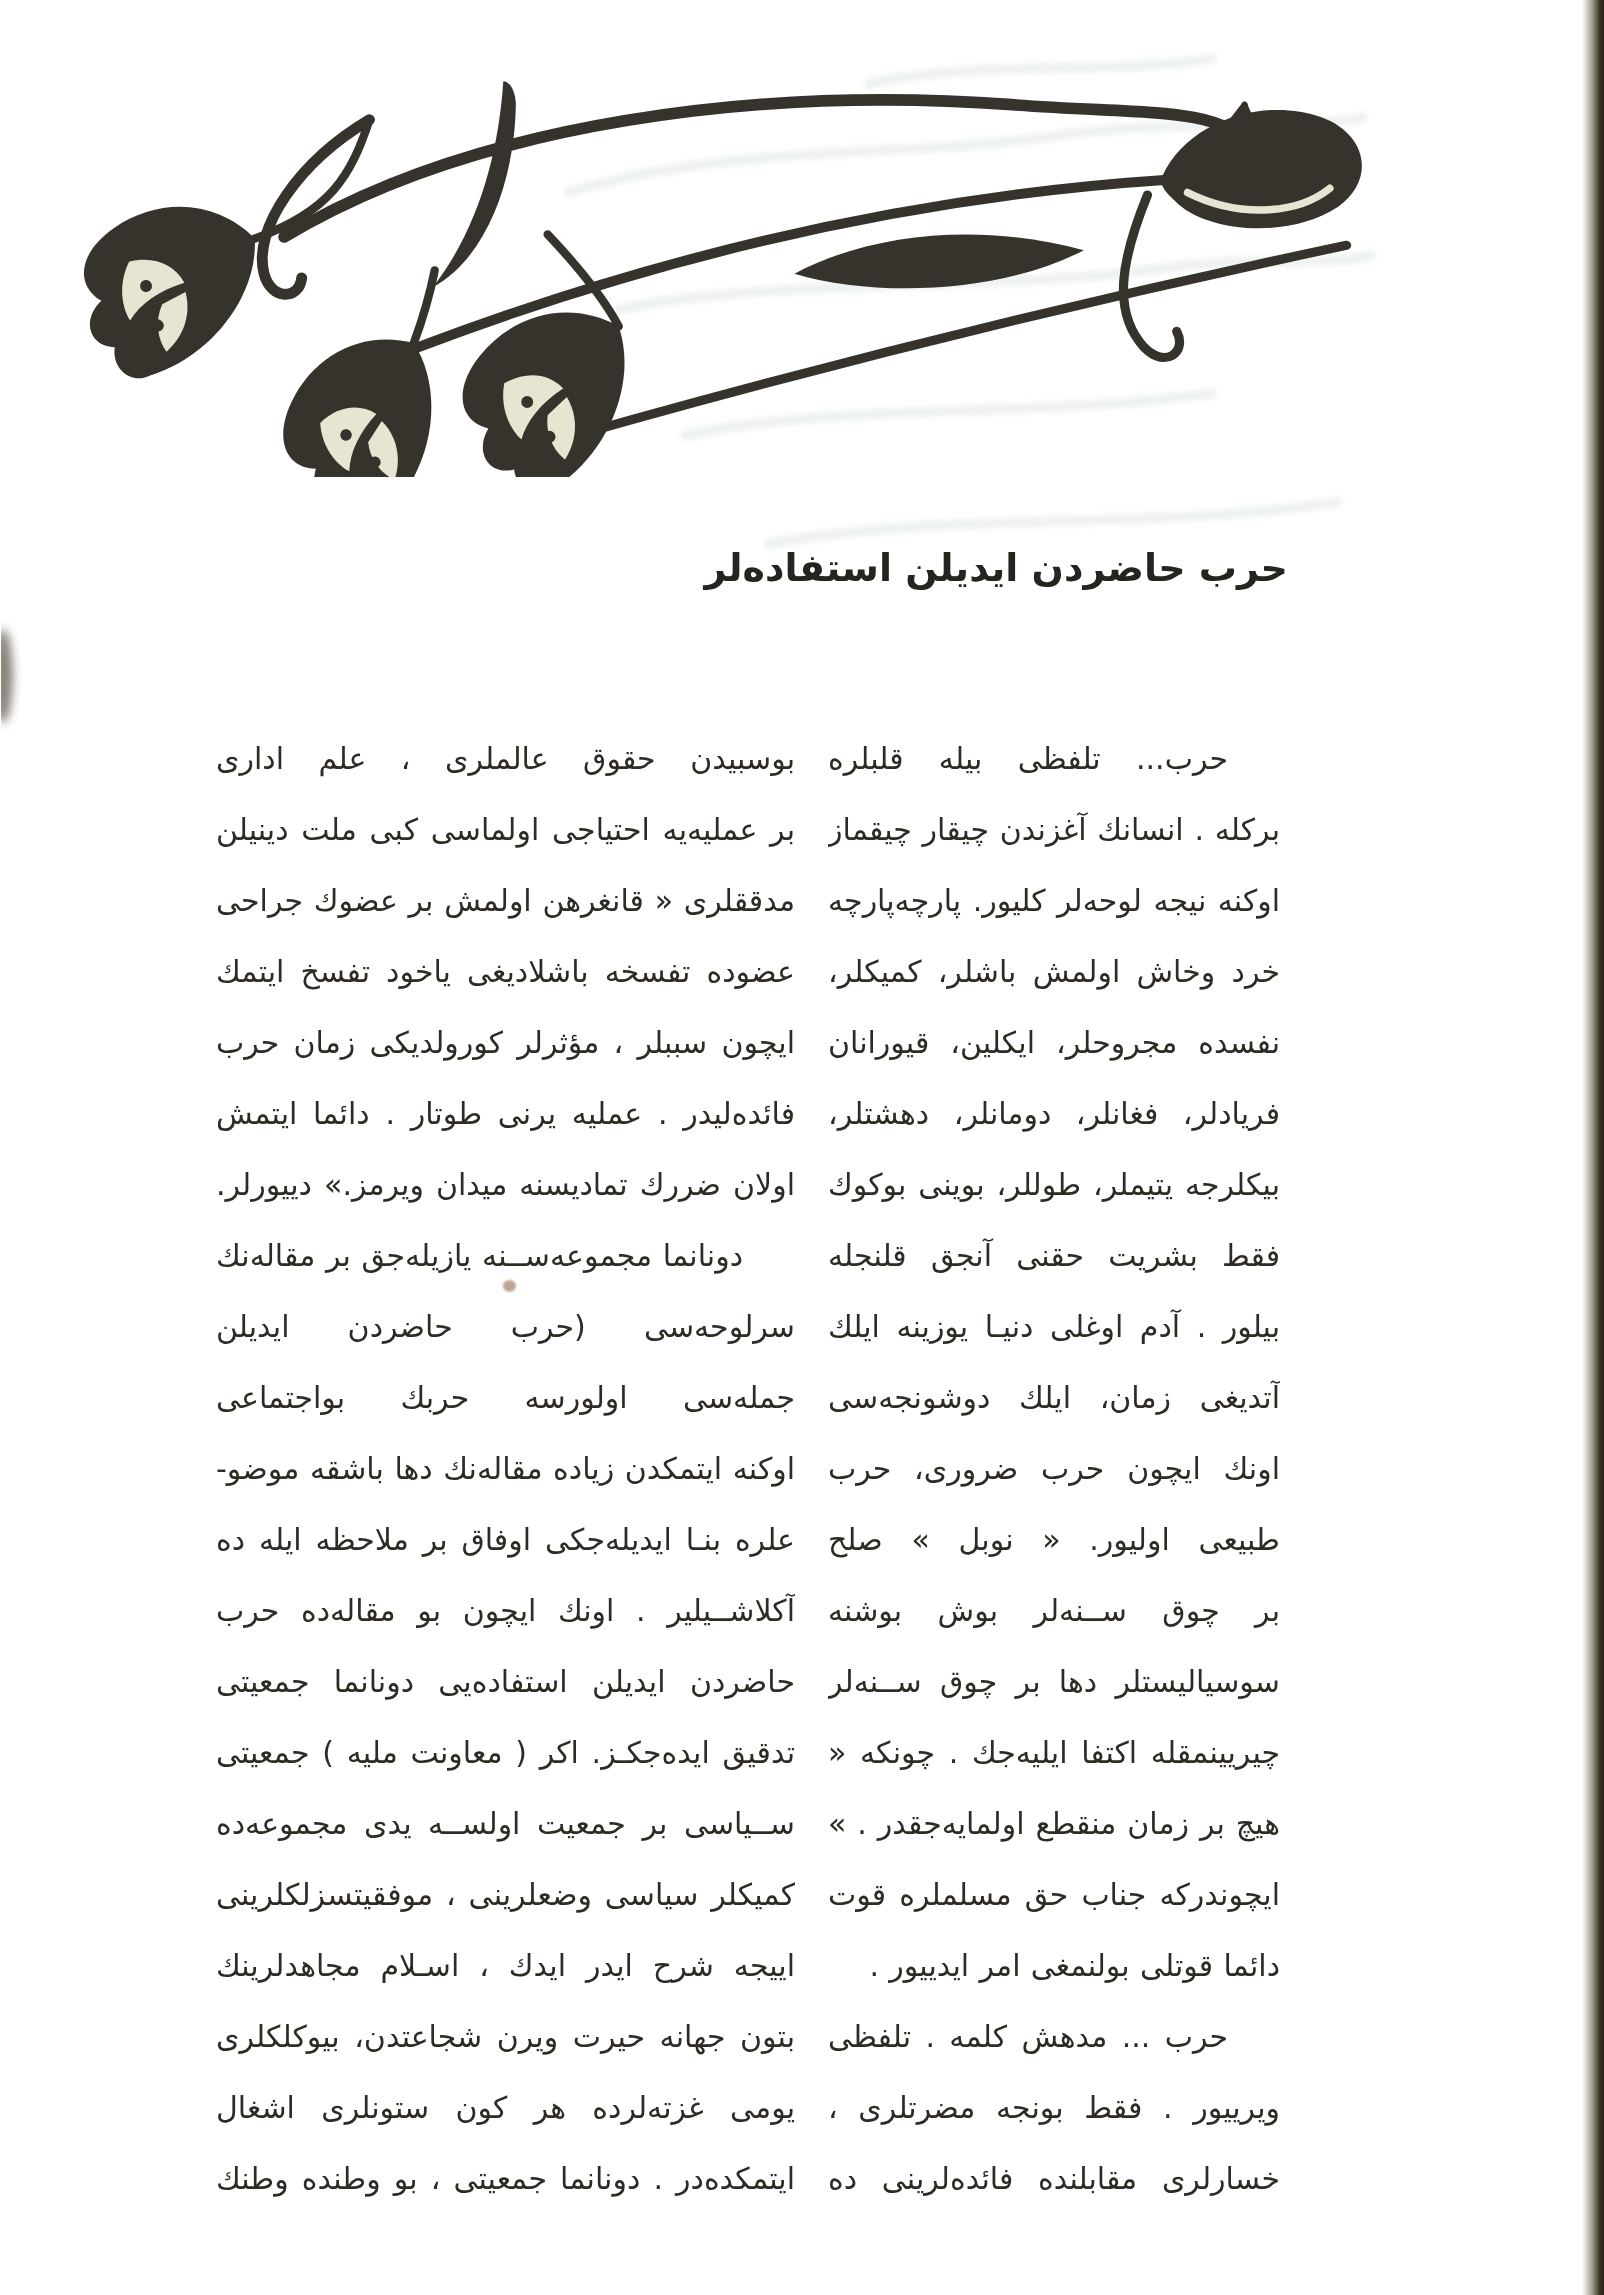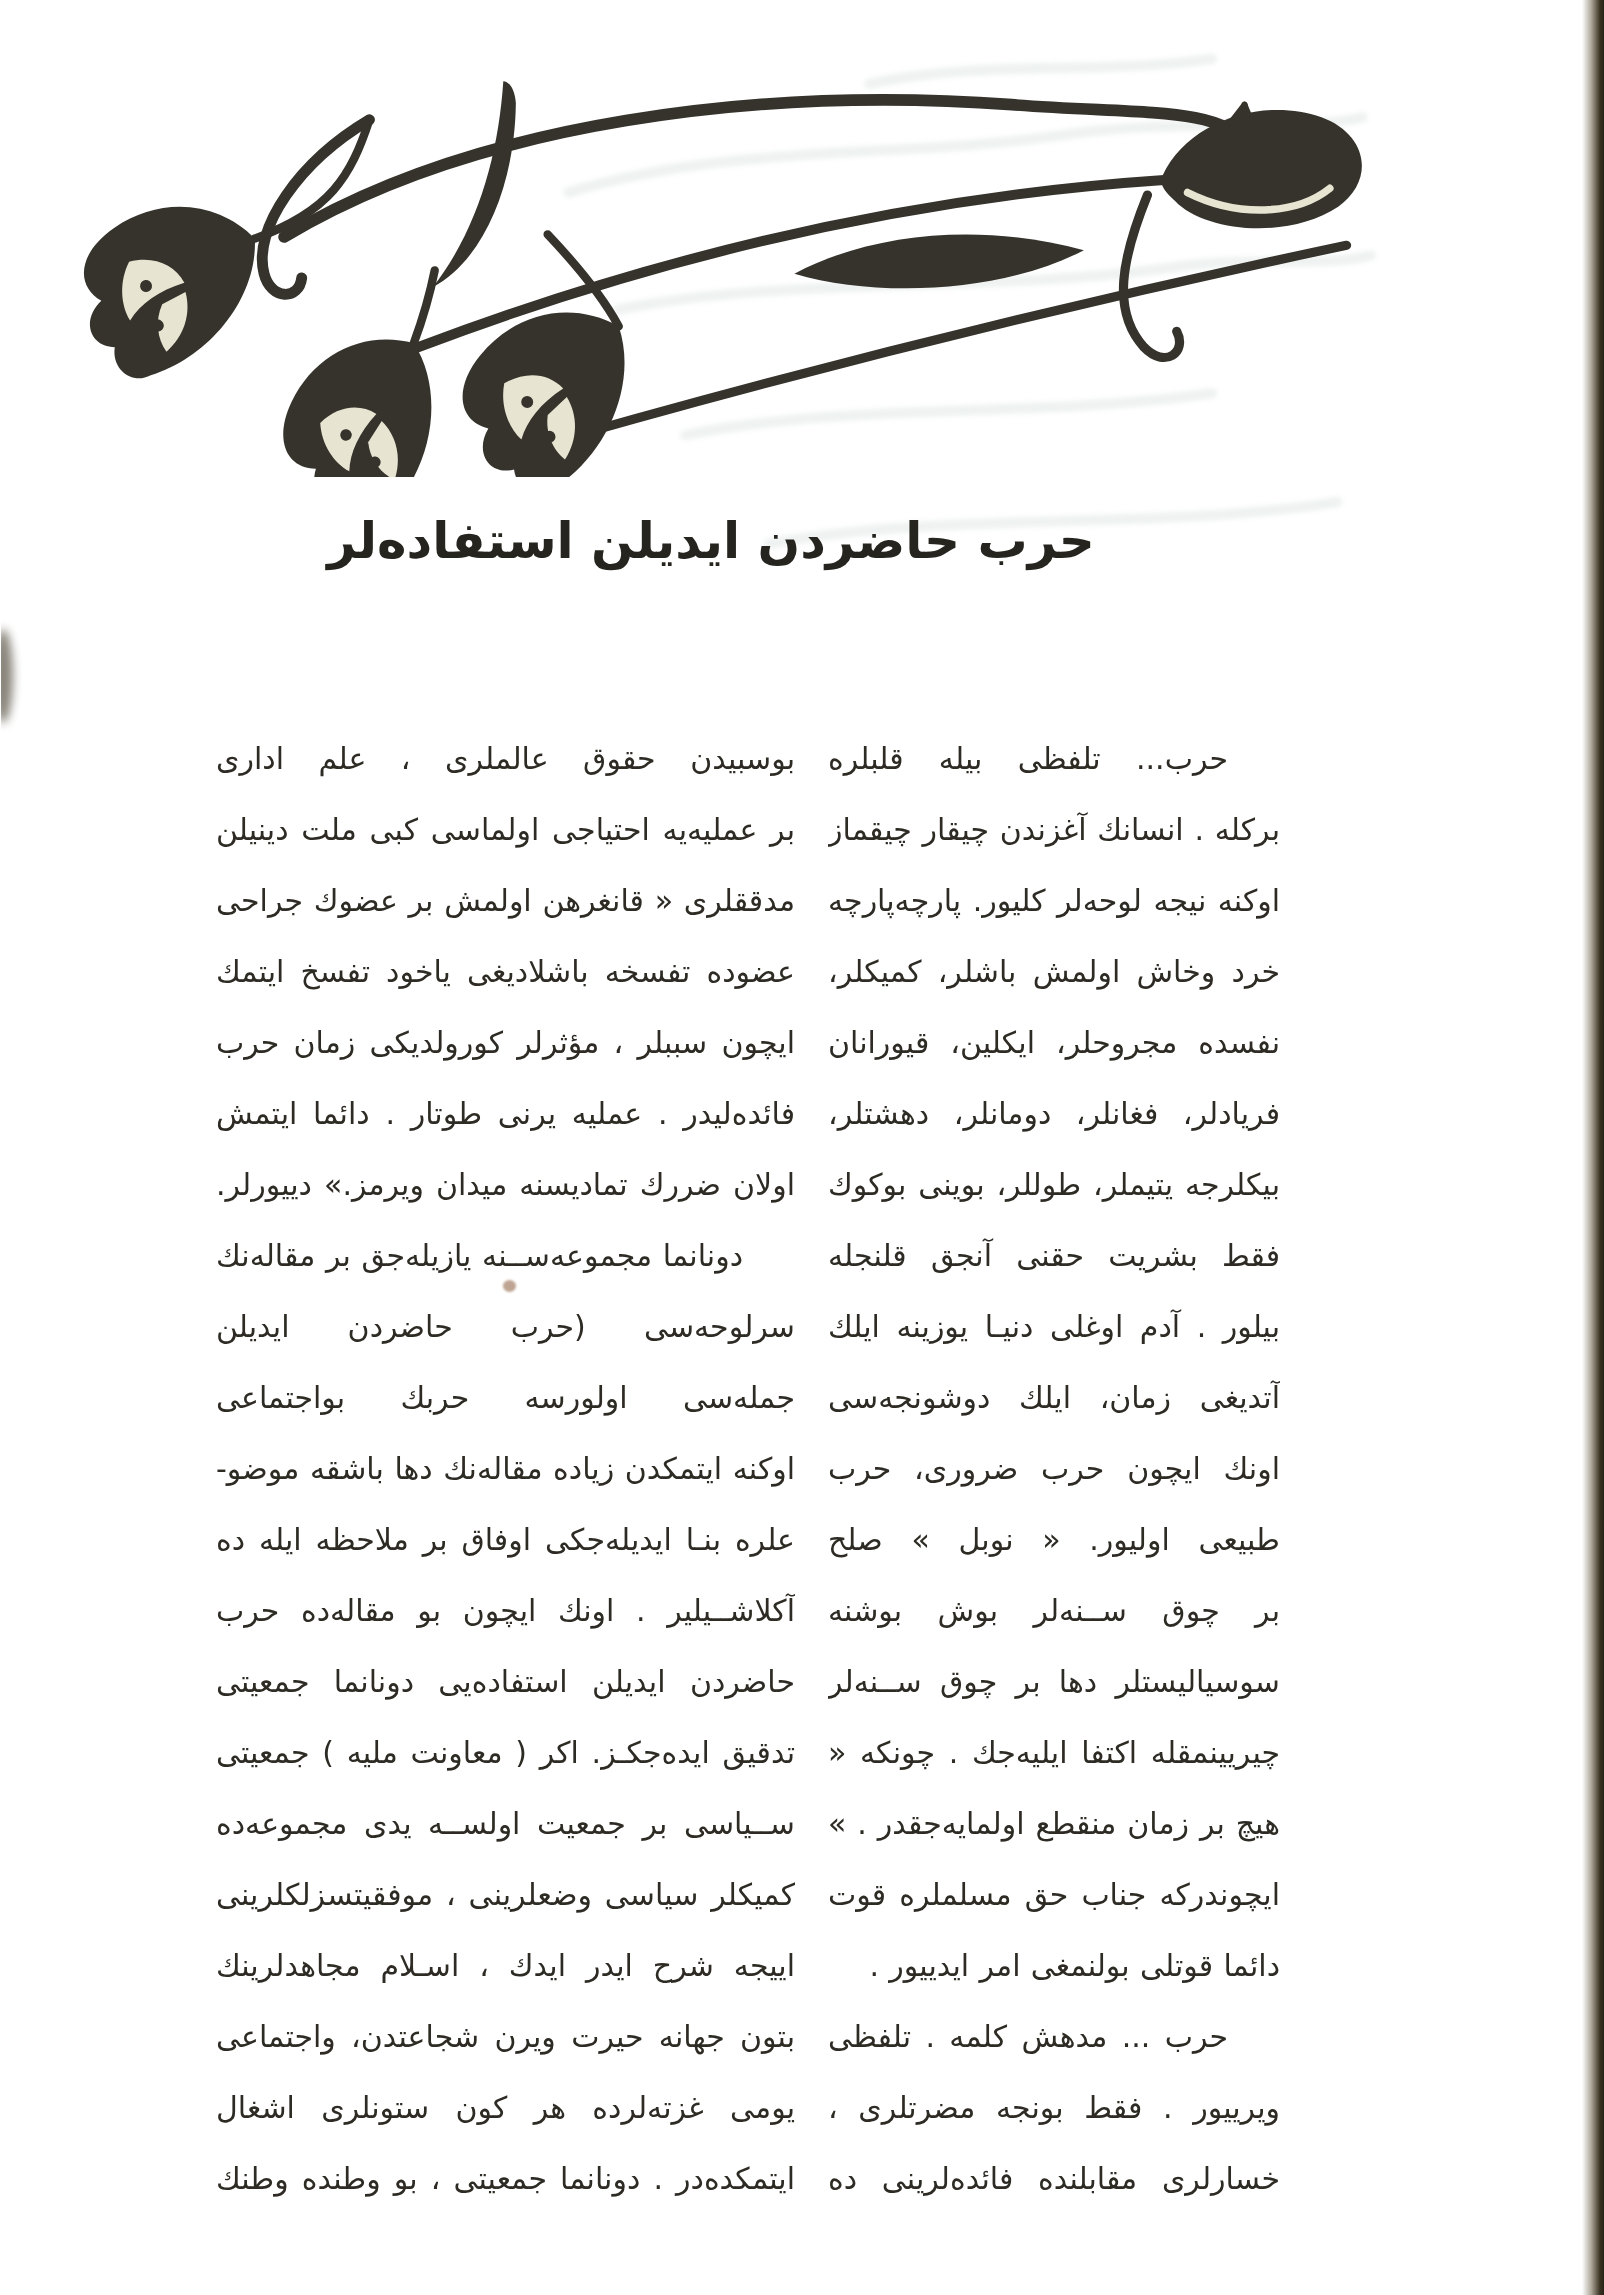--- a/index.html
+++ b/index.html
@@ -17,23 +17,23 @@
       linear-gradient(115deg,#eae7d4 0%,#e6e3cf 55%,#e1decا 100%),
       #e6e3cf;
   }
   .page{position:absolute;inset:0;}
   
   .ornament{position:absolute;left:75px;top:21px;width:1305px;height:456px;color:var(--orn);}
   
   .ghost{position:absolute;left:518px;top:42px;width:878px;height:552px;opacity:.13;filter:blur(2.5px);color:#7d9a93;}
   
   .title{
-    position:absolute;top:512px;left:134px;width:1154px;margin:0;
-    text-align:center;direction:rtl;
-    font-size:50px;font-weight:700;color:#26241e;letter-spacing:0.8px;
+    position:absolute;top:546px;left:134px;width:1154px;margin:0;
+    text-align:right;direction:rtl;
+    font-size:38px;font-weight:700;color:#26241e;letter-spacing:0.8px;
   }
   
   .text-block{
     position:absolute;top:724px;right:325px;width:1064px;
     display:flex;direction:rtl;gap:33px;color:var(--ink);
   }
   .col{display:block;}
   .col-first{width:452px;}
   .col-second{width:579px;}
   .line{
@@ -150,21 +150,21 @@
         <div class="line">سرلوحه‌سى (حرب حاضردن ايديلن استفاده‌لر)</div>
         <div class="line">جمله‌سى اولورسه حربك بواجتماعى فائده‌لرينى</div>
         <div class="line">اوكنه ايتمكدن زياده مقاله‌نك دها باشقه موضو-</div>
         <div class="line">علره بنـا ايديله‌جكى اوفاق بر ملاحظه ايله ده</div>
         <div class="line">آكلاشــيلير . اونك ايچون بو مقاله‌ده حرب</div>
         <div class="line">حاضردن ايديلن استفاده‌يى دونانما جمعيتى كوزيله</div>
         <div class="line">تدقيق ايده‌جكـز. اكر ( معاونت مليه ) جمعيتى</div>
         <div class="line">ســياسى بر جمعيت اولســه يدى مجموعه‌ده قحبه</div>
         <div class="line">كميكلر سياسى وضعلرينى ، موفقيتسزلكلرينى</div>
         <div class="line">اييجه شرح ايدر ايدك ، اسـلام مجاهدلرينك</div>
-        <div class="line">بتون جهانه حيرت ويرن شجاعتدن، واجتماعى</div>
+        <div class="line">بتون جهانه حيرت ويرن شجاعتدن، بيوكلكلرى</div>
         <div class="line">يومى غزته‌لرده هر كون ستونلرى اشغال</div>
         <div class="line">ايتمكده‌در . دونانما جمعيتى ، بو وطنده وطنك</div>
       </div>
   </div>
 
   <div class="smudge"></div>
   <div class="stain"></div>
   <div class="page-edge"></div>
 </div>
 

